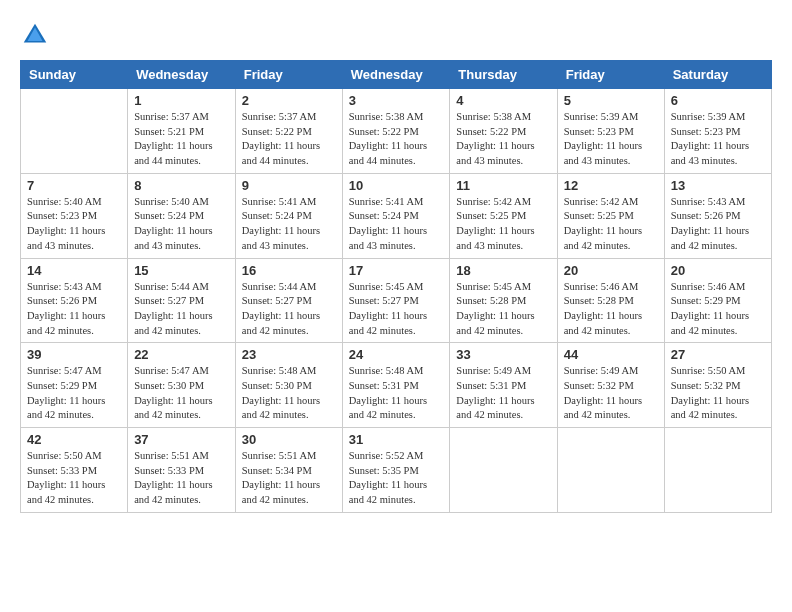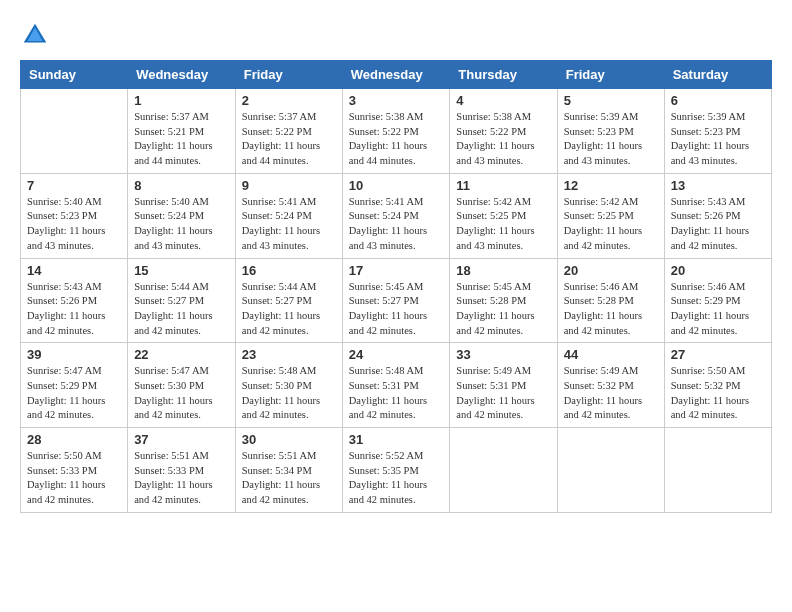--- a/index.html
+++ b/index.html
@@ -317,21 +317,21 @@
         <td>
           <span class="day-number">27</span>
           <div class="day-info" style="white-space: pre-line;">Sunrise: 5:50 AM
 Sunset: 5:32 PM
 Daylight: 11 hours
 and 42 minutes.</div>
         </td>
       </tr>
       <tr>
         <td>
-          <span class="day-number">28</span>
+          <span class="day-number">42</span>
           <div class="day-info" style="white-space: pre-line;">Sunrise: 5:50 AM
 Sunset: 5:33 PM
 Daylight: 11 hours
 and 42 minutes.</div>
         </td>
         <td>
           <span class="day-number">37</span>
           <div class="day-info" style="white-space: pre-line;">Sunrise: 5:51 AM
 Sunset: 5:33 PM
 Daylight: 11 hours

